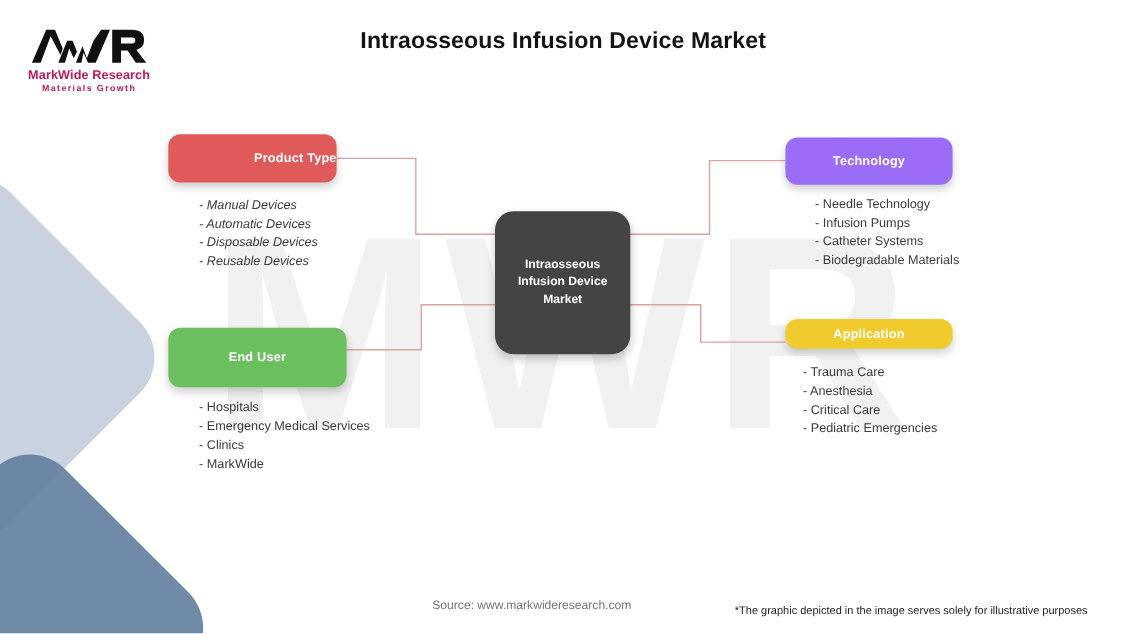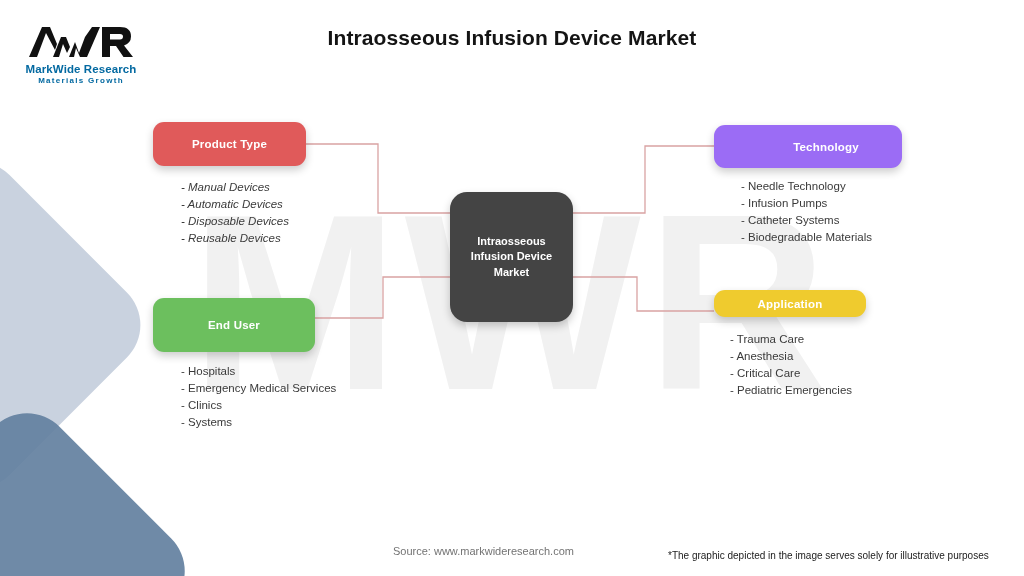--- a/index.html
+++ b/index.html
@@ -60,21 +60,21 @@
     pointer-events: none;
   }
 
   
   #logo {
     position: absolute;
     left: 18px;
     top: 22px;
     width: 126px;
     text-align: center;
-    color: #0369a1;
+    color: #be185d;
   }
   #logo-mark {
     display: block;
     width: 108px;
     height: 40px;
     margin: 0 auto;
   }
   #logo-name {
     display: block;
     font-size: 11.5px;
@@ -152,29 +152,29 @@
     margin: 0;
     padding: 0;
     color: #3a3a3a;
     font-size: 11.5px;
     line-height: 1.485;
   }
   .cat-list li { white-space: nowrap; }
 
   
   #branch-product  { left: 153px; top: 122px; }
-  #branch-product .cat-box { width: 153px; height: 44px; background: #e05a5a; }
+  #branch-product .cat-box { width: 153px; height: 44px; background: #e05a5a; justify-content: flex-end; }
   #branch-product .cat-list { margin: 13px 0 0 28px; font-style: italic; }
 
   #branch-enduser  { left: 153px; top: 298px; }
   #branch-enduser .cat-box { width: 162px; height: 54px; background: #6cbf5e; }
   #branch-enduser .cat-list { margin: 11px 0 0 28px; }
 
   #branch-technology { left: 714px; top: 125px; }
-  #branch-technology .cat-box { width: 152px; height: 43px; background: #9b6cf5; padding-left: 36px; }
+  #branch-technology .cat-box { width: 152px; height: 43px; background: #9b6cf5; }
   #branch-technology .cat-list { margin: 10px 0 0 27px; }
 
   #branch-application { left: 714px; top: 290px; }
   #branch-application .cat-box { width: 152px; height: 27px; background: #efcb2e; }
   #branch-application .cat-list { margin: 14px 0 0 16px; }
 
   
   #footer-source {
     position: absolute;
     left: 393px;
@@ -258,21 +258,21 @@
   </div>
 
   <div class="branch" id="branch-enduser">
     <div class="cat-box">
       <span class="cat-label">End User</span>
     </div>
     <ul class="cat-list">
       <li>- Hospitals</li>
       <li>- Emergency Medical Services</li>
       <li>- Clinics</li>
-      <li>- Systems</li>
+      <li>- MarkWide</li>
     </ul>
   </div>
 
   <div class="branch" id="branch-application">
     <div class="cat-box">
       <span class="cat-label">Application</span>
     </div>
     <ul class="cat-list">
       <li>- Trauma Care</li>
       <li>- Anesthesia</li>

